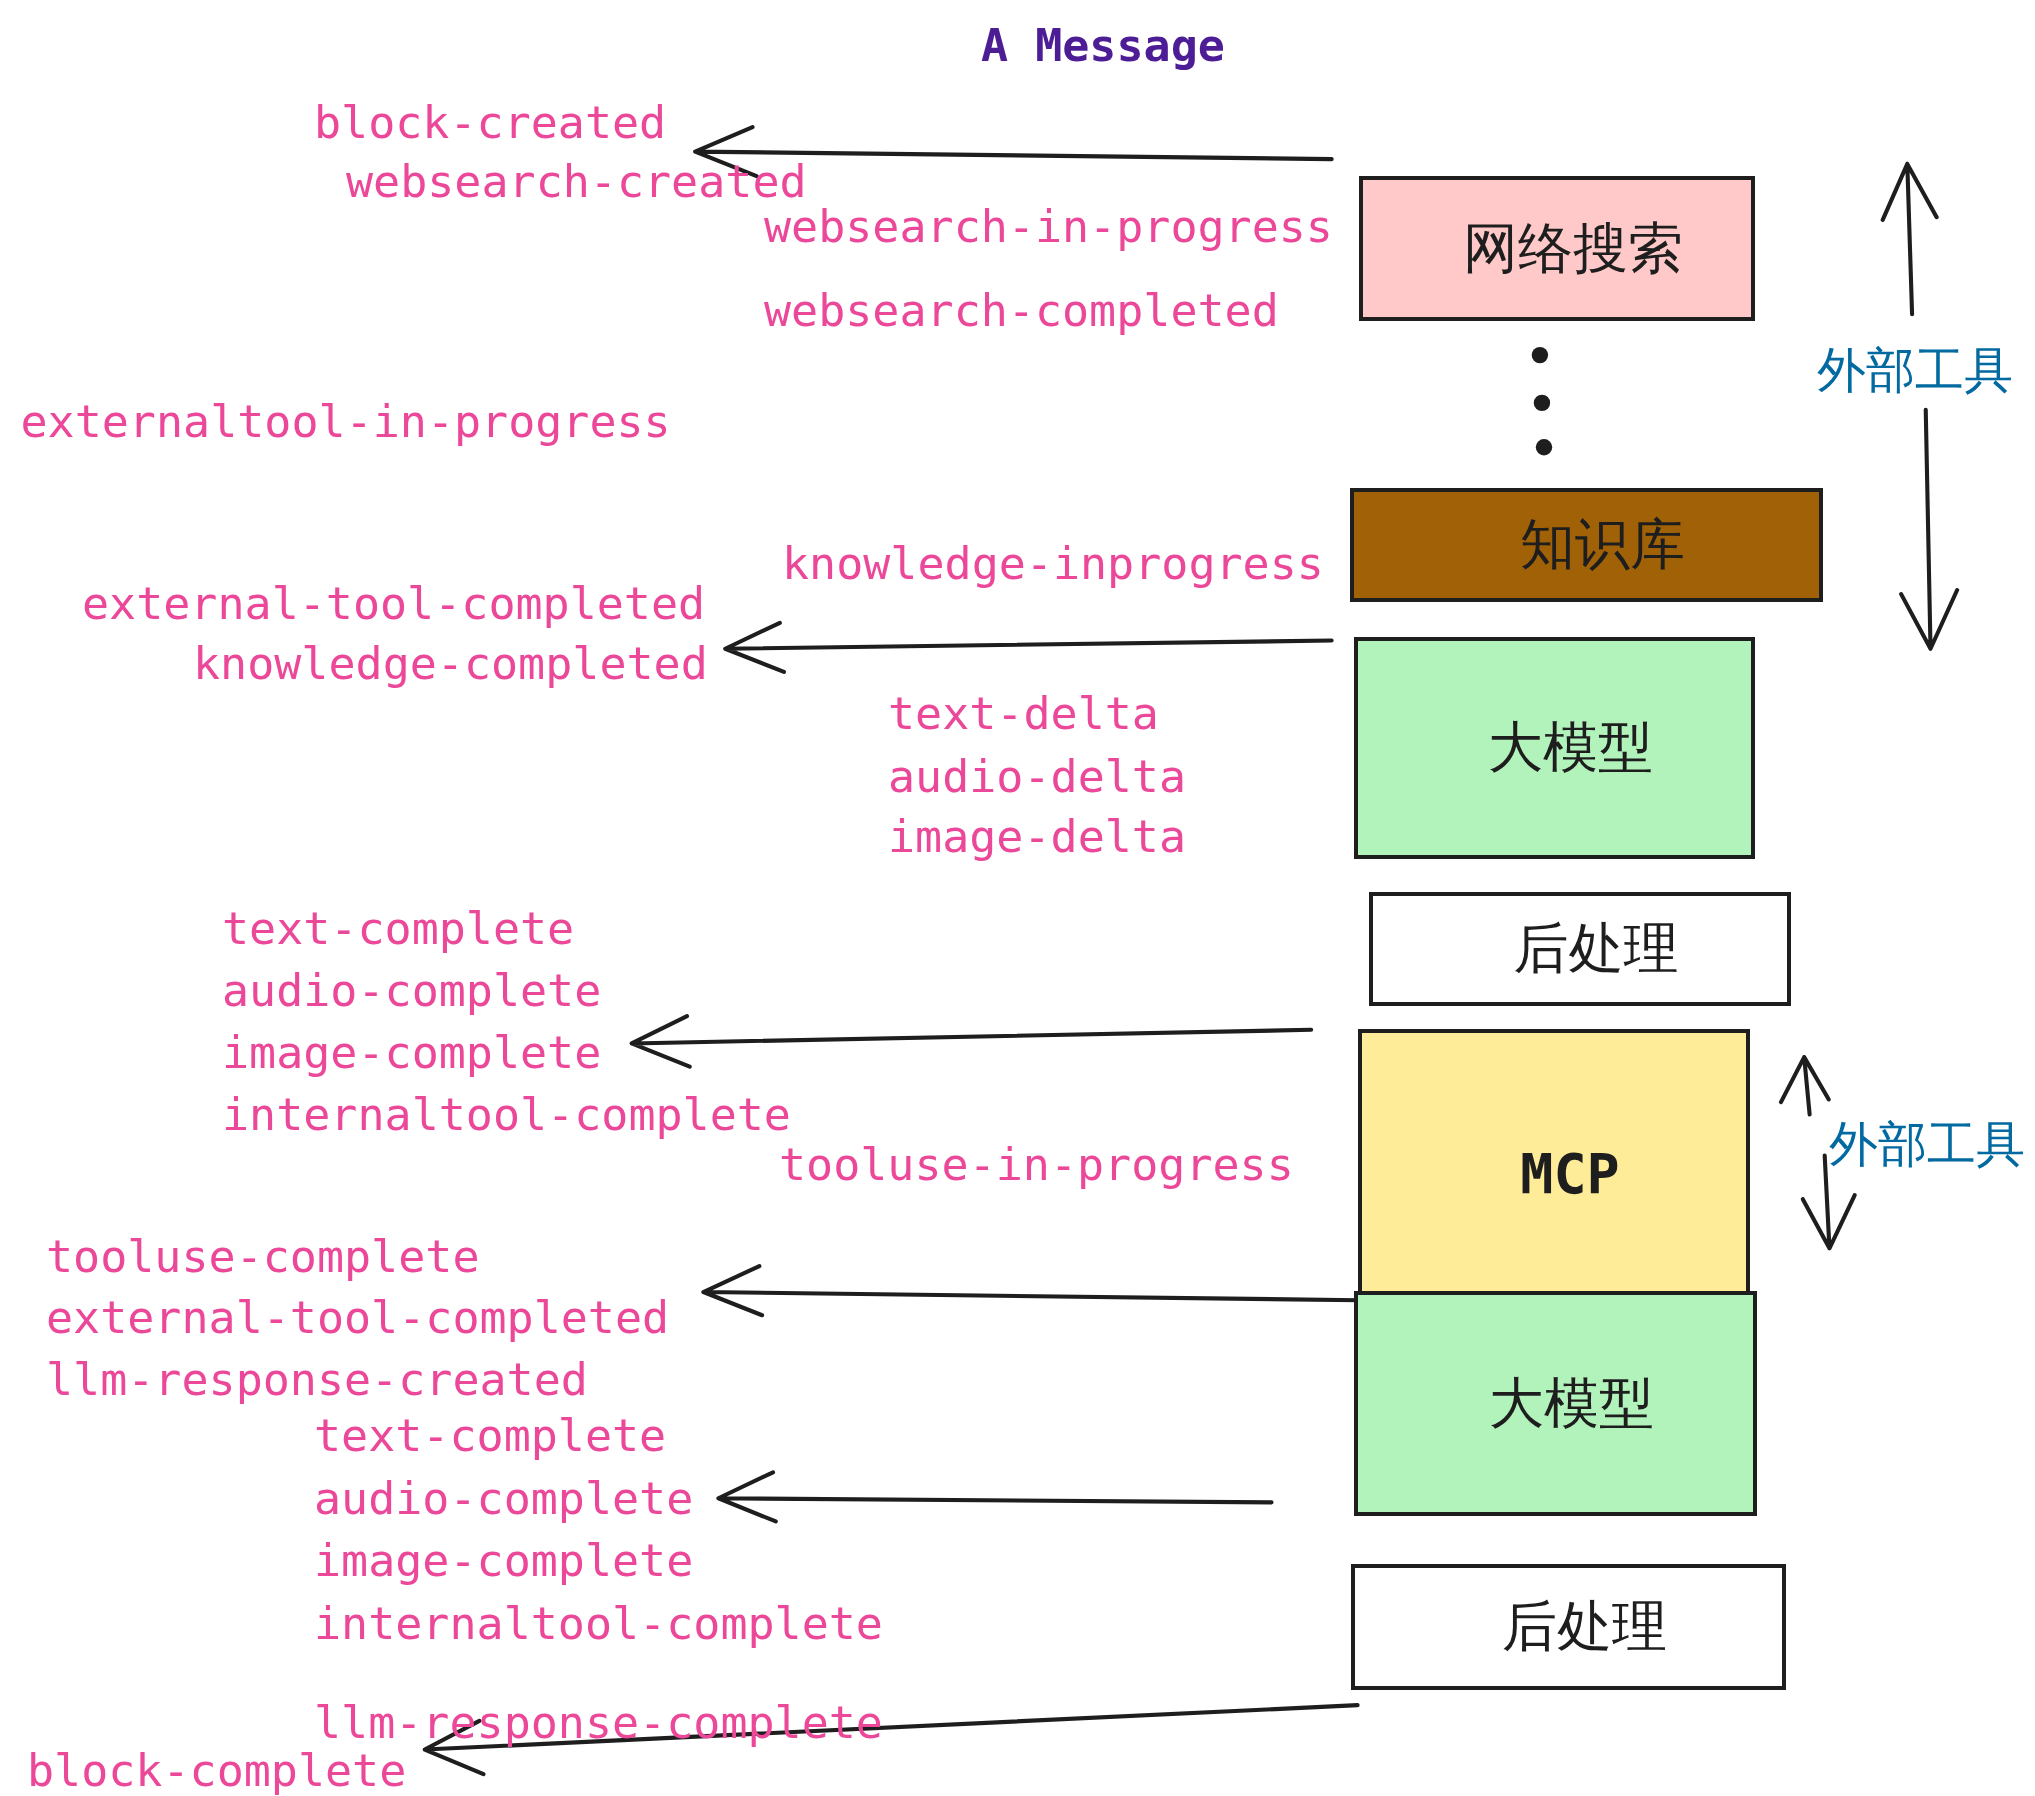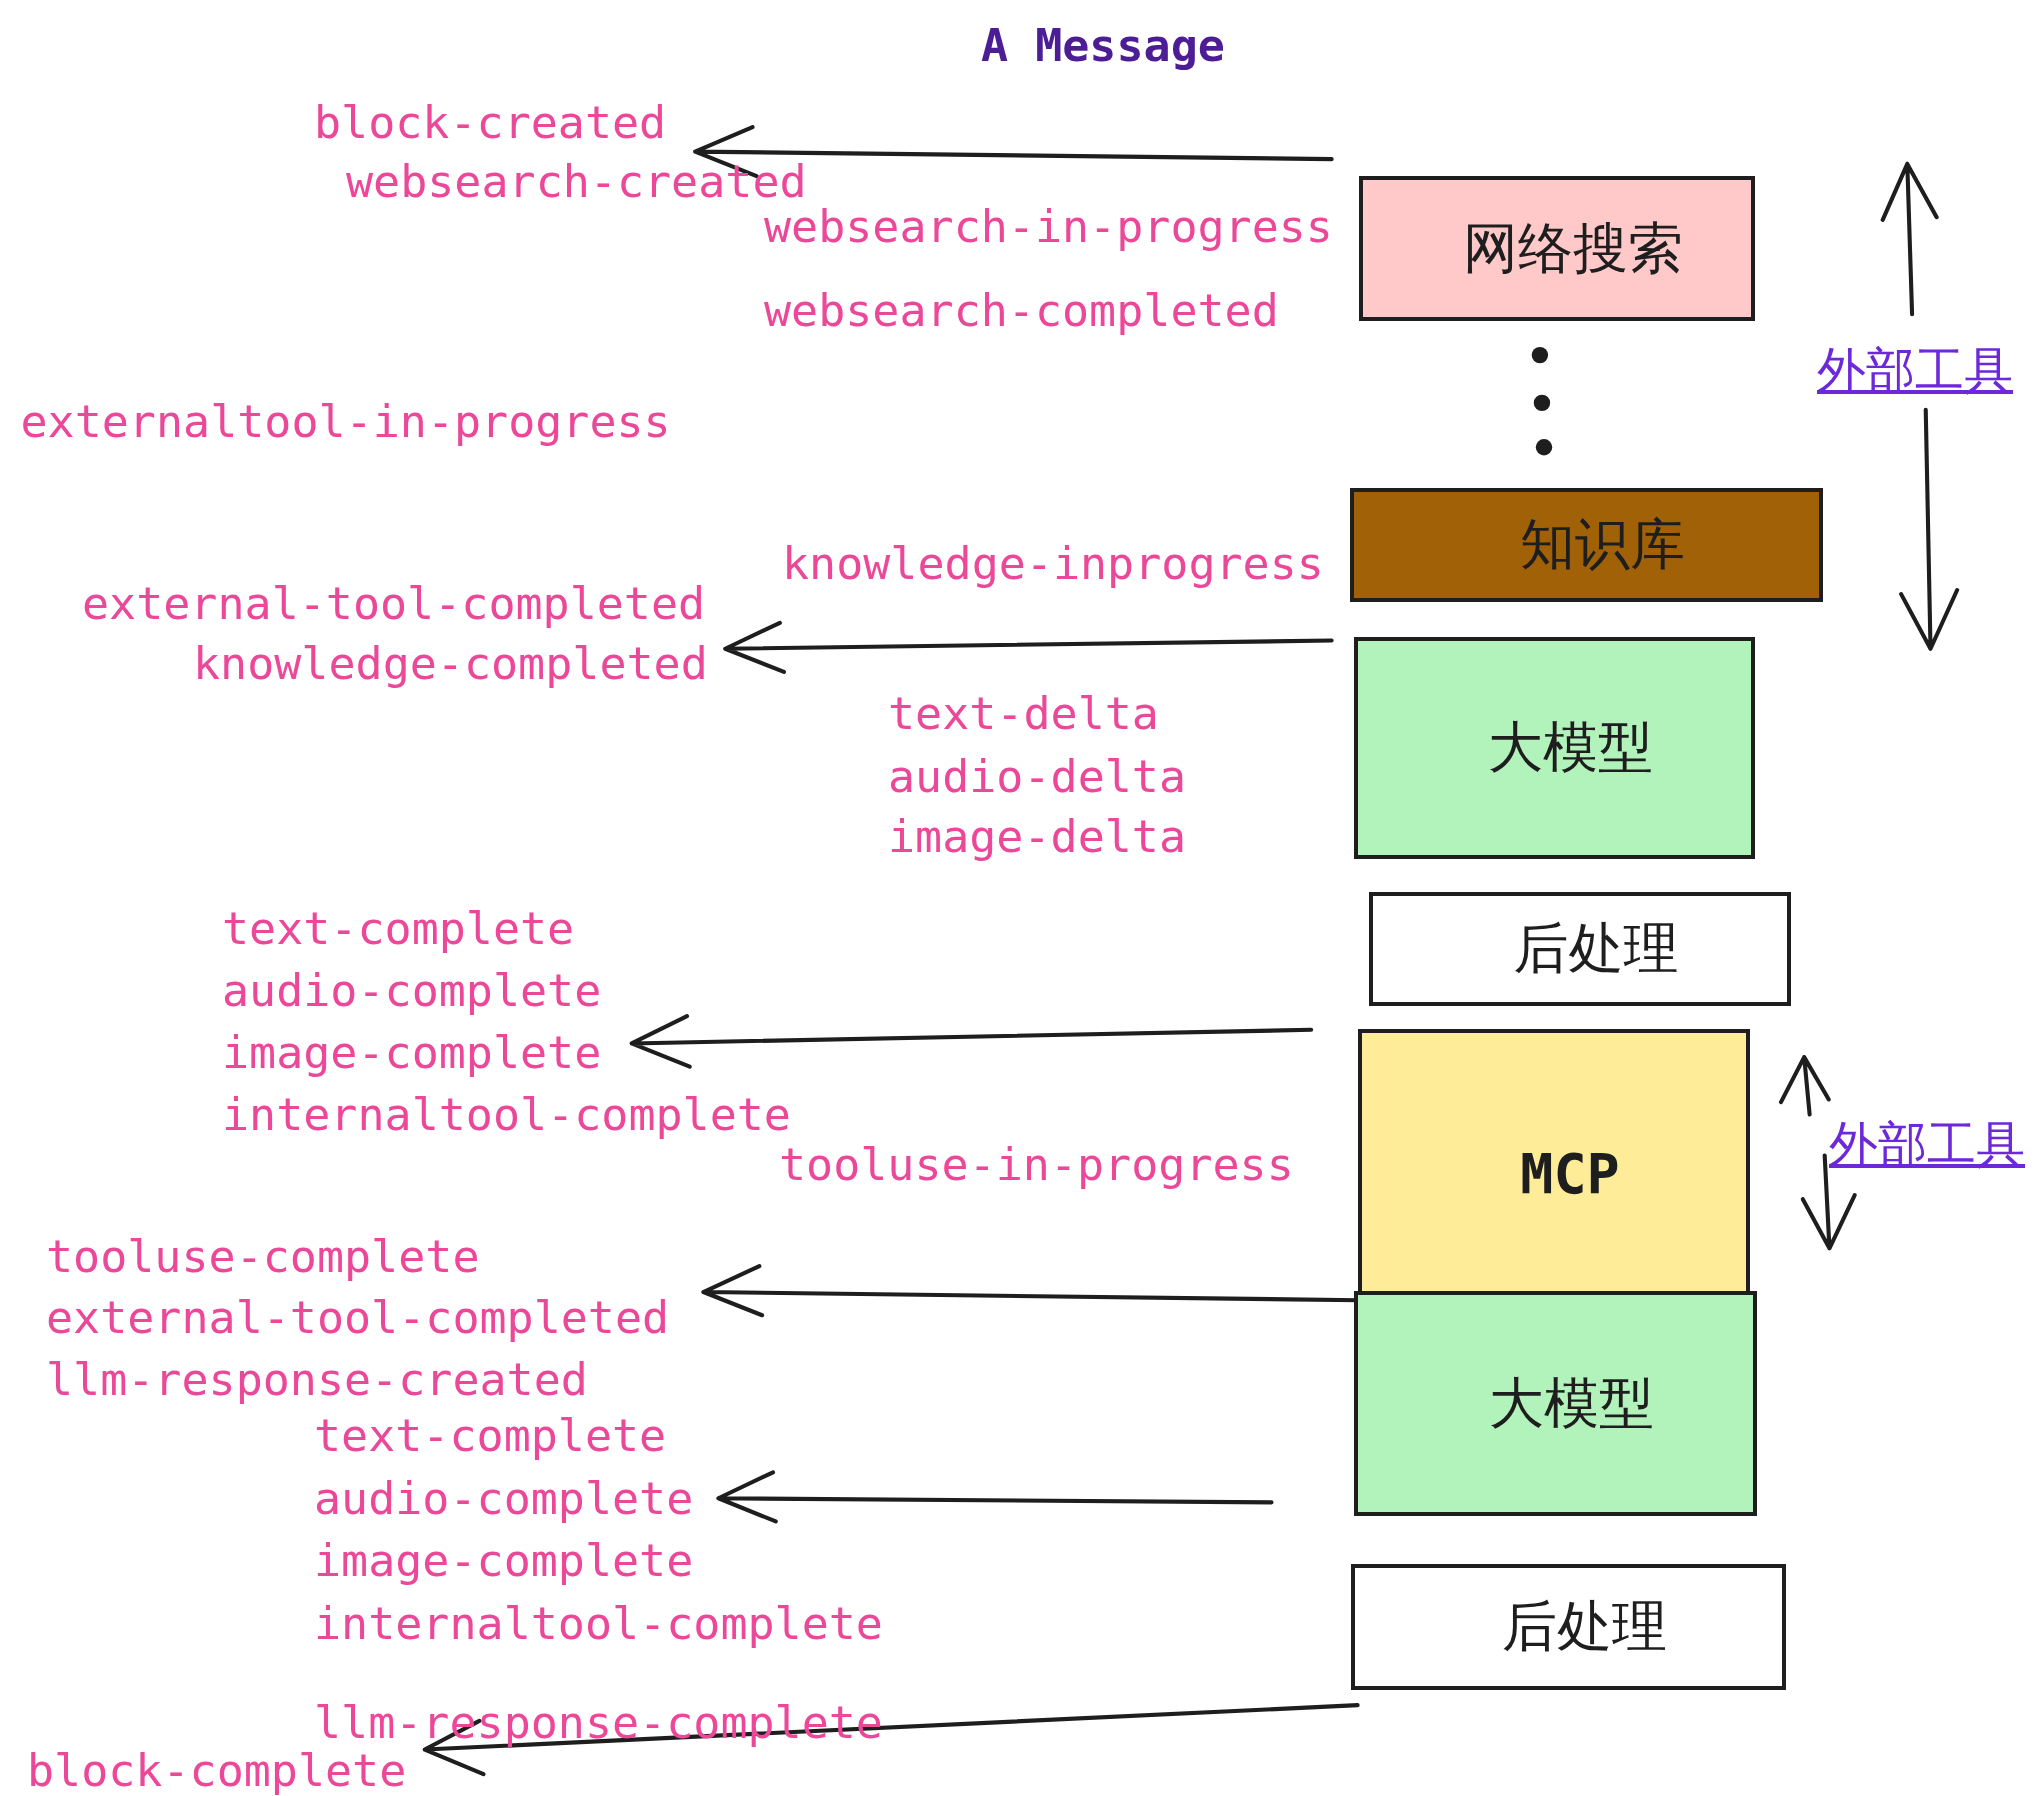--- a/index.html
+++ b/index.html
@@ -19,23 +19,22 @@
   .box {
     position:absolute; box-sizing:border-box; border:4.1px solid #1e1e1e;
     display:flex; align-items:center; justify-content:center;padding-left:32px;
   }
   .box-label {
     font-size:55px; color:#1e1e1e; white-space:nowrap;
     font-family:"DejaVu Sans", sans-serif;
   }
   .box-label.mono { font-family:"DejaVu Sans Mono", monospace; font-weight:bold; }
   .side-label {
-    position:absolute; font-size:49px; color:#6d28d9; white-space:nowrap;
+    position:absolute; font-size:49px; color:#0369a1; white-space:nowrap;
     font-family:"DejaVu Sans", sans-serif;
-    text-decoration:underline;
   }
   svg.arrow-layer { position:absolute; left:0; top:0; width:2035px; height:1796px; }
   svg.arrow-layer path, svg.arrow-layer line {
     stroke:#1e1e1e; stroke-width:6; fill:none; stroke-linecap:round; stroke-linejoin:round;
   }
 </style>
 </head>
 <body>
 
 <div id="canvas">

